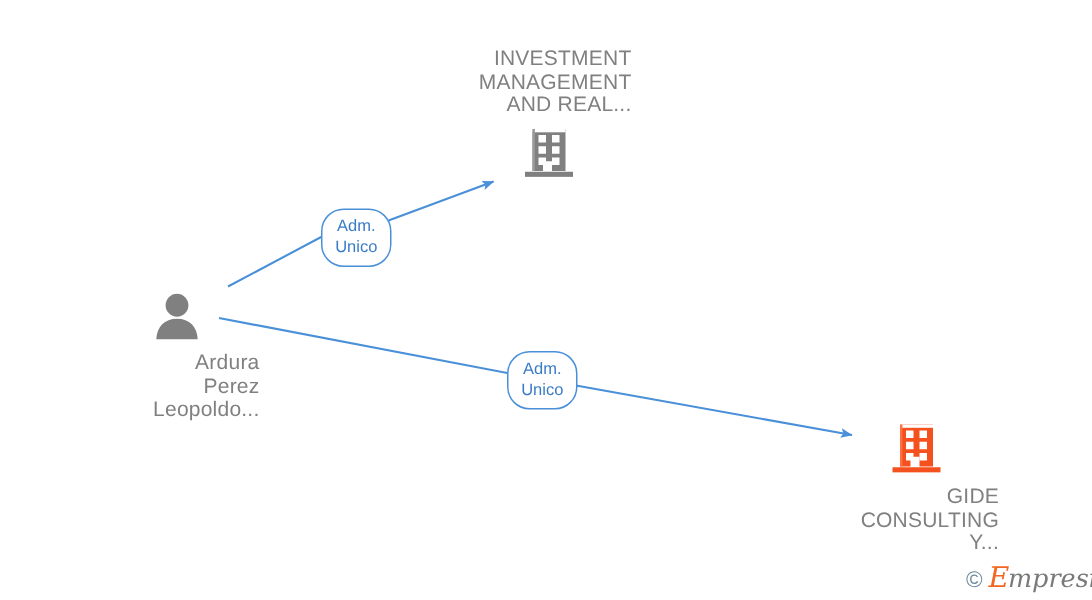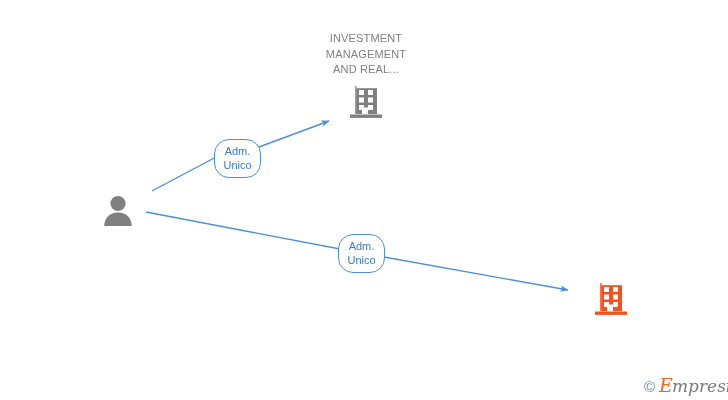--- a/index.html
+++ b/index.html
@@ -23,25 +23,25 @@
     top: 0;
     width: 728px;
     height: 400px;
   }
   .node {
     position: absolute;
     text-align: center;
   }
   .node-label {
     color: #808080;
-    font-size: 11px;
+    font-size: 14px;
     line-height: 15.5px;
     letter-spacing: 0.15px;
     white-space: pre-line;
-    text-align: center;
+    text-align: right;
   }
   .icon-wrap {
     display: block;
     margin: 0 auto;
   }
   
   #node-person {
     left: 63px;
     top: 195px;
     width: 110px;
@@ -166,36 +166,42 @@
 
       <rect x="1" y="30.5" width="32" height="3.4" fill="#808080"></rect>
     </svg>
   </div>
 
   <div class="node" id="node-person">
     <svg class="icon-wrap" width="40" height="32" viewBox="0 0 40 32">
       <circle cx="20" cy="8.5" r="7.6" fill="#808080"></circle>
       <path d="M20 17.5c-8.4 0-13.4 5.2-13.8 13.6h27.6C33.4 22.7 28.4 17.5 20 17.5z" fill="#808080"></path>
     </svg>
+    <div class="node-label">Ardura
+Perez
+Leopoldo...</div>
   </div>
 
   <div class="node" id="node-company-2">
     <svg class="icon-wrap" width="34" height="36" viewBox="0 0 34 36">
       <rect x="6" y="2" width="22" height="28" fill="#f4511e"></rect>
       <rect x="6" y="2" width="22" height="2.2" fill="#ffffff"></rect>
       <rect x="6" y="2" width="1.6" height="28" fill="#ff7043"></rect>
       <rect x="10" y="6" width="5" height="5" fill="#ffffff"></rect>
       <rect x="19" y="6" width="5" height="5" fill="#ffffff"></rect>
       <rect x="10" y="13.5" width="5" height="5" fill="#ffffff"></rect>
       <rect x="19" y="13.5" width="5" height="5" fill="#ffffff"></rect>
       <rect x="10" y="21" width="5" height="5" fill="#ffffff"></rect>
       <rect x="19" y="21" width="5" height="5" fill="#ffffff"></rect>
       <rect x="13" y="23.5" width="6" height="7" fill="#ffffff"></rect>
       <rect x="1" y="30.5" width="32" height="3.4" fill="#f4511e"></rect>
     </svg>
+    <div class="node-label">GIDE
+CONSULTING
+Y...</div>
   </div>
 
   <div class="badge" id="badge-1">Adm.
 Unico</div>
 
   <div class="badge" id="badge-2">Adm.
 Unico</div>
 
   <div id="watermark">
     <span class="wm-c">©</span>

